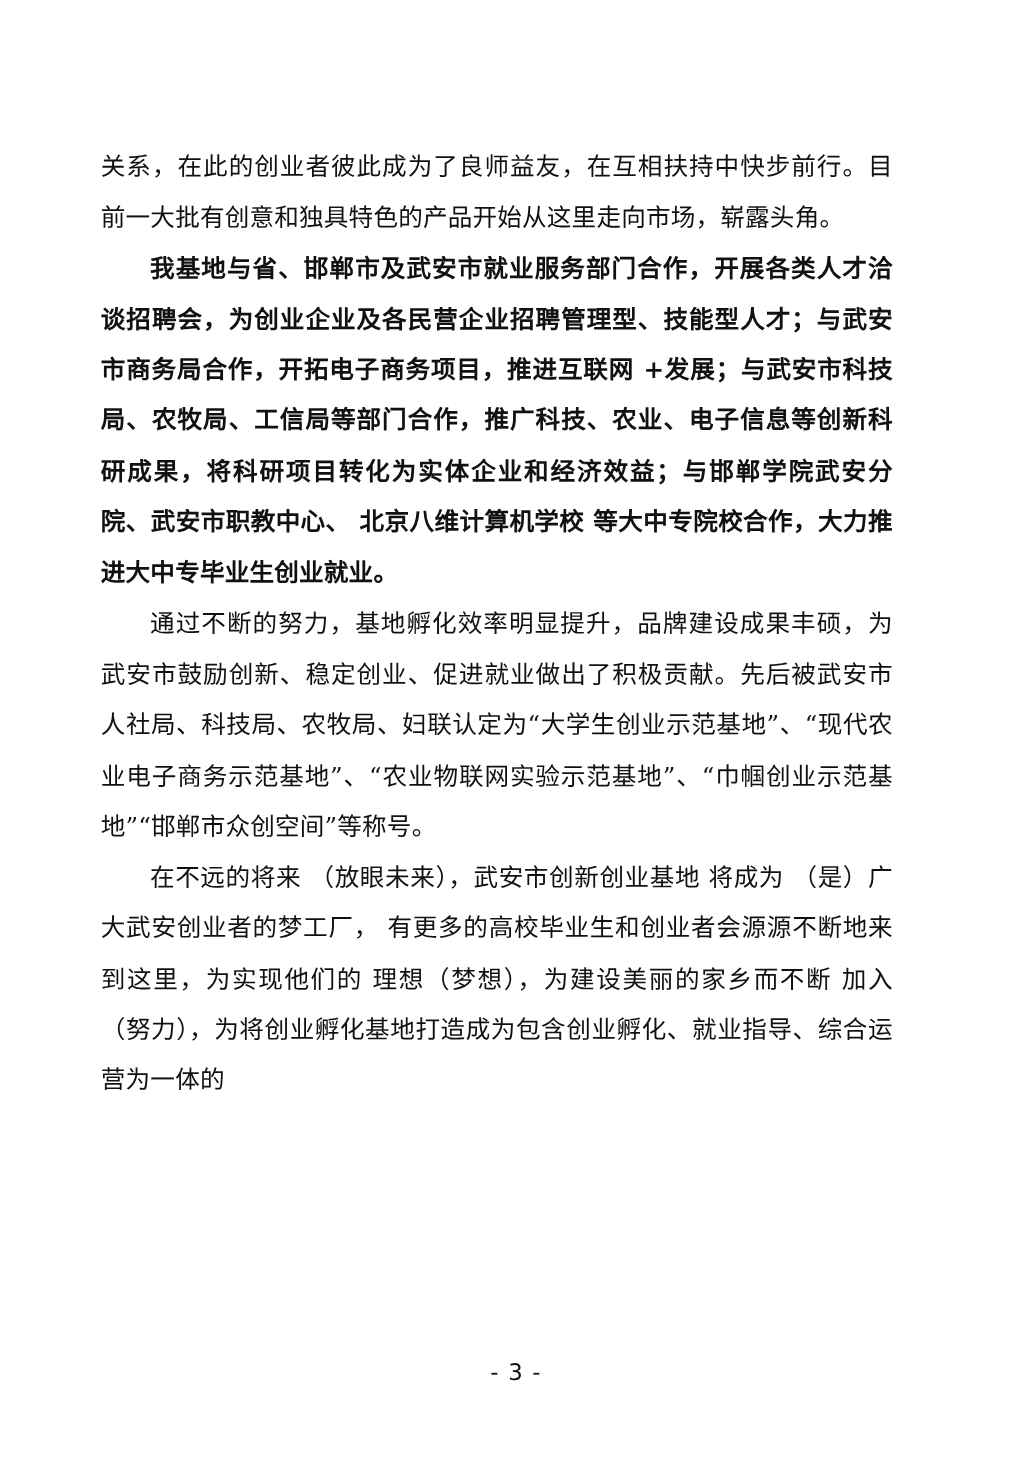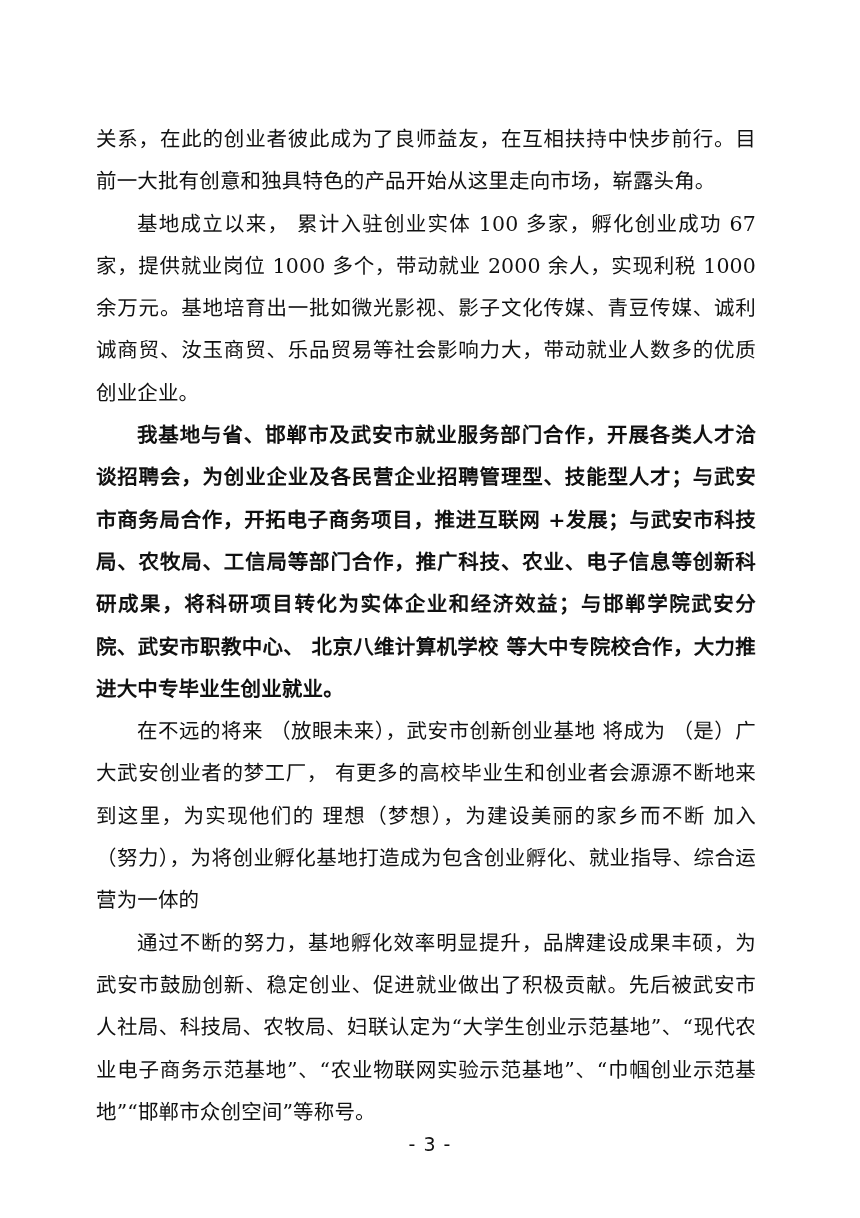--- a/index.html
+++ b/index.html
@@ -16,21 +16,21 @@
     position: relative;
     width: 860px;
     height: 1218px;
     background: #ffffff;
     overflow: hidden;
     margin: 0 auto;
     box-sizing: border-box;
   }
   .doc-body {
     position: absolute;
-    left: 96px;
+    left: 84px;
     top: 118px;
     width: 660px;
   }
   .para {
     margin: 0;
     padding: 0;
     font-size: 20.5px;
     line-height: 42.3px;
     text-align: justify;
     text-justify: inter-character;
@@ -57,25 +57,24 @@
 </style>
 </head>
 <body>
 
 <div class="page">
 
   <div class="doc-body">
 
     <p class="para">关系，在此的创业者彼此成为了良师益友，在互相扶持中快步前行。目前一大批有创意和独具特色的产品开始从这里走向市场，崭露头角。</p>
 
-    <p class="para" style="text-indent: 2em;">基地成立以来， 累计入驻创业实体 100 多家，孵化创业成功 67 家，提供就业岗位 1000 多个，带动就业 2000 余人，实现利税 1000 余万元。基地培育出一批如微光影视、影子文化传媒、青豆传媒、诚利诚商贸、汝玉商贸、乐品贸易等社会影响力大，带动就业人数多的优质创业企业。</p>
 
     <p class="para" style="text-indent: 2em; font-weight: bold;">我基地与省、邯郸市及武安市就业服务部门合作，开展各类人才洽谈招聘会，为创业企业及各民营企业招聘管理型、技能型人才；与武安市商务局合作，开拓电子商务项目，推进互联网 +发展；与武安市科技局、农牧局、工信局等部门合作，推广科技、农业、电子信息等创新科研成果，将科研项目转化为实体企业和经济效益；与邯郸学院武安分院、武安市职教中心、 北京八维计算机学校 等大中专院校合作，大力推进大中专毕业生创业就业。</p>
 
+    <p class="para" style="text-indent: 2em;">通过不断的努力，基地孵化效率明显提升，品牌建设成果丰硕，为武安市鼓励创新、稳定创业、促进就业做出了积极贡献。先后被武安市人社局、科技局、农牧局、妇联认定为“大学生创业示范基地”、“现代农业电子商务示范基地”、“农业物联网实验示范基地”、“巾帼创业示范基地”“邯郸市众创空间”等称号。</p>
+
     <p class="para" style="text-indent: 2em;">在不远的将来 （放眼未来），武安市创新创业基地 将成为 （是）广大武安创业者的梦工厂， 有更多的高校毕业生和创业者会源源不断地来到这里，为实现他们的 理想（梦想），为建设美丽的家乡而不断 加入（努力），为将创业孵化基地打造成为包含创业孵化、就业指导、综合运营为一体的</p>
-
-    <p class="para" style="text-indent: 2em;">通过不断的努力，基地孵化效率明显提升，品牌建设成果丰硕，为武安市鼓励创新、稳定创业、促进就业做出了积极贡献。先后被武安市人社局、科技局、农牧局、妇联认定为“大学生创业示范基地”、“现代农业电子商务示范基地”、“农业物联网实验示范基地”、“巾帼创业示范基地”“邯郸市众创空间”等称号。</p>
 
   </div>
 
   <div class="page-number">- 3 -</div>
 
 </div>
 
 </body></html>

